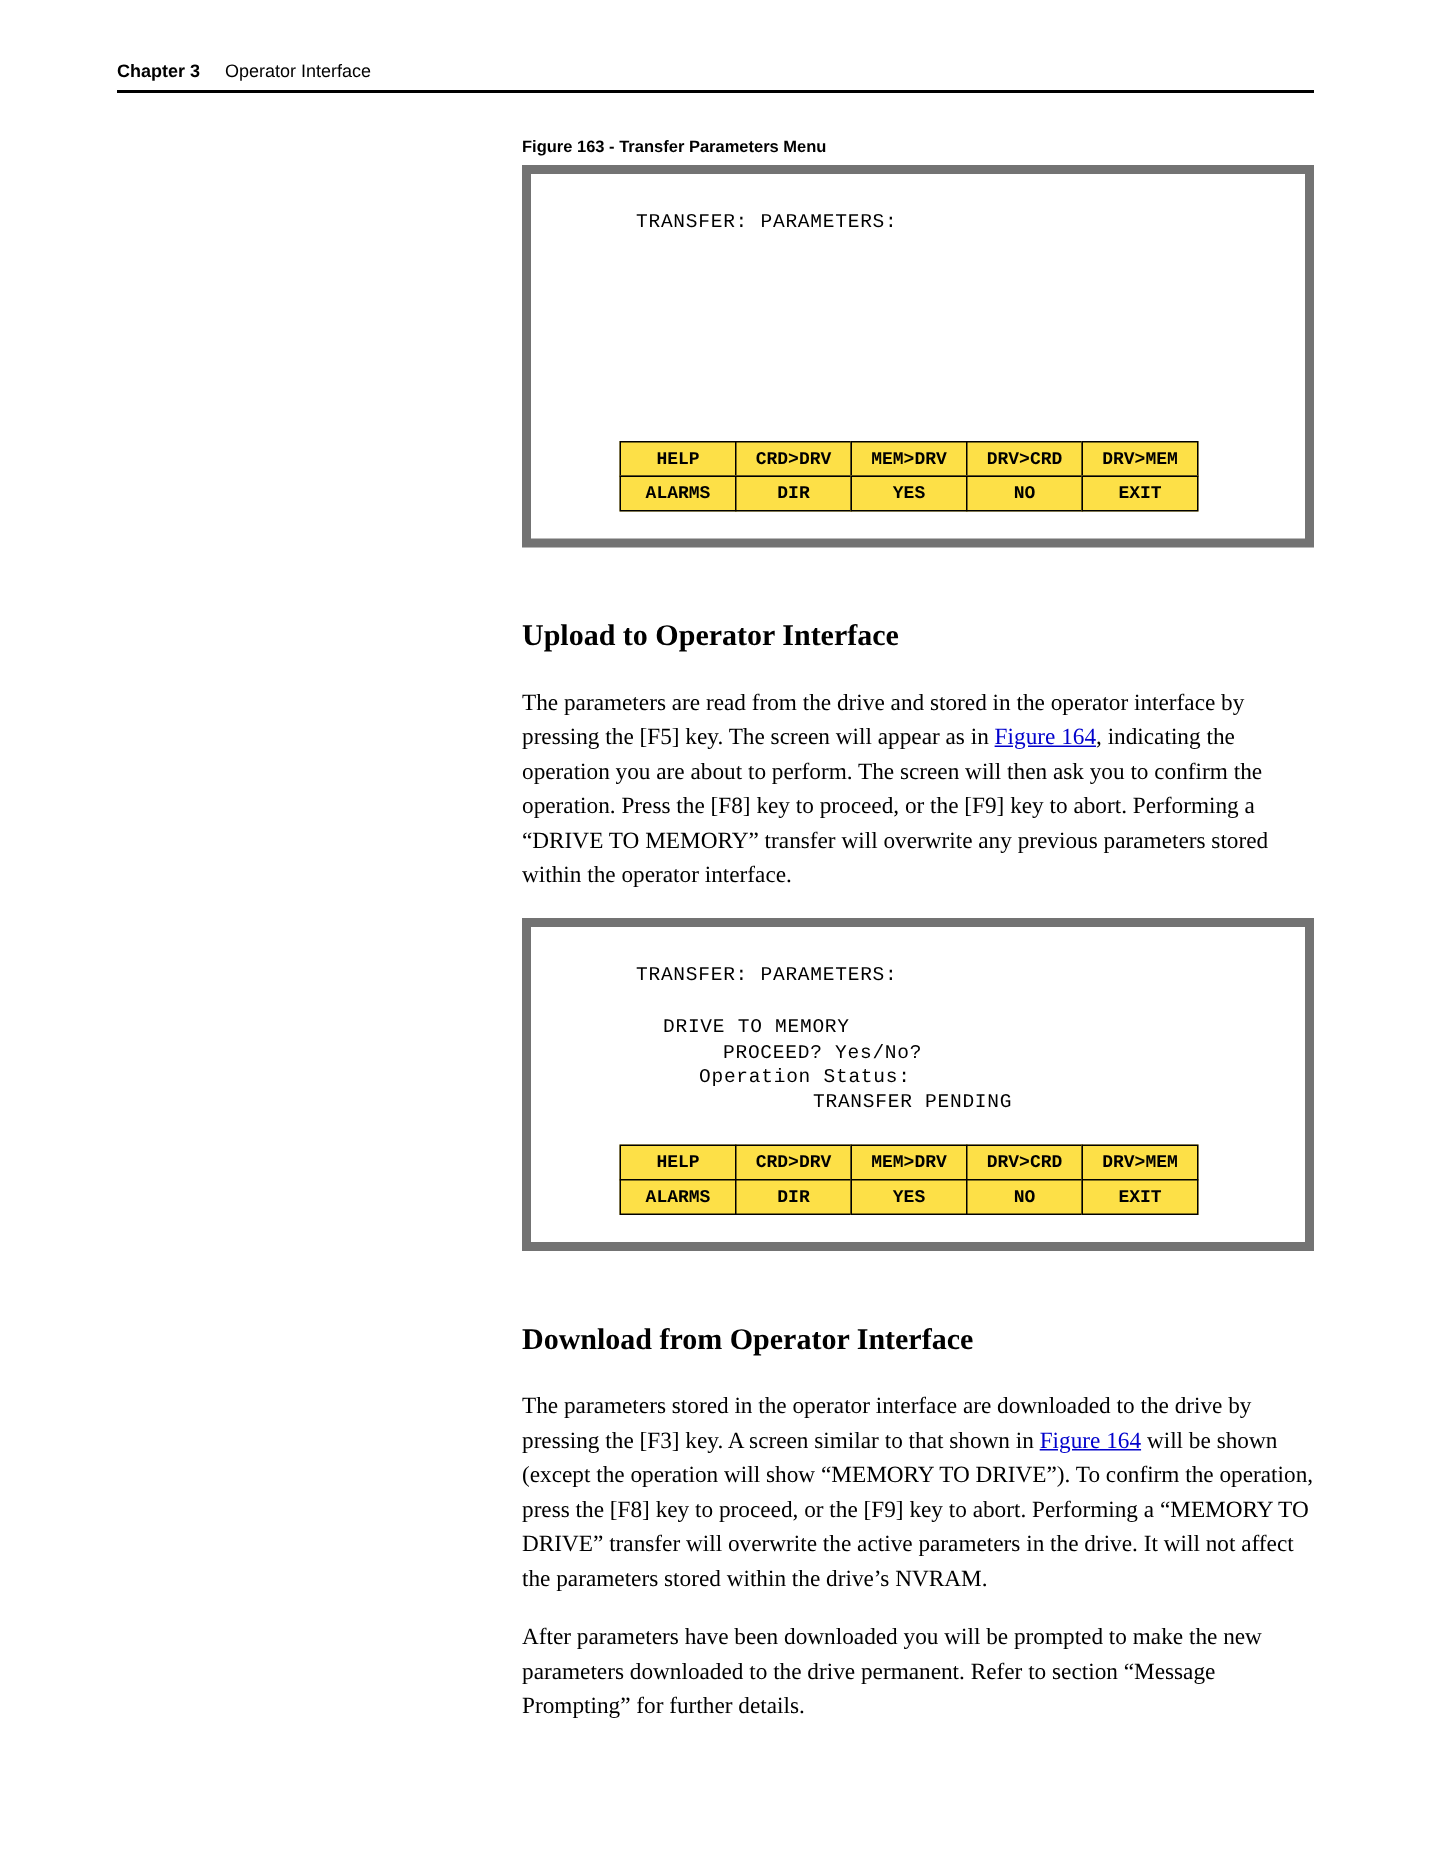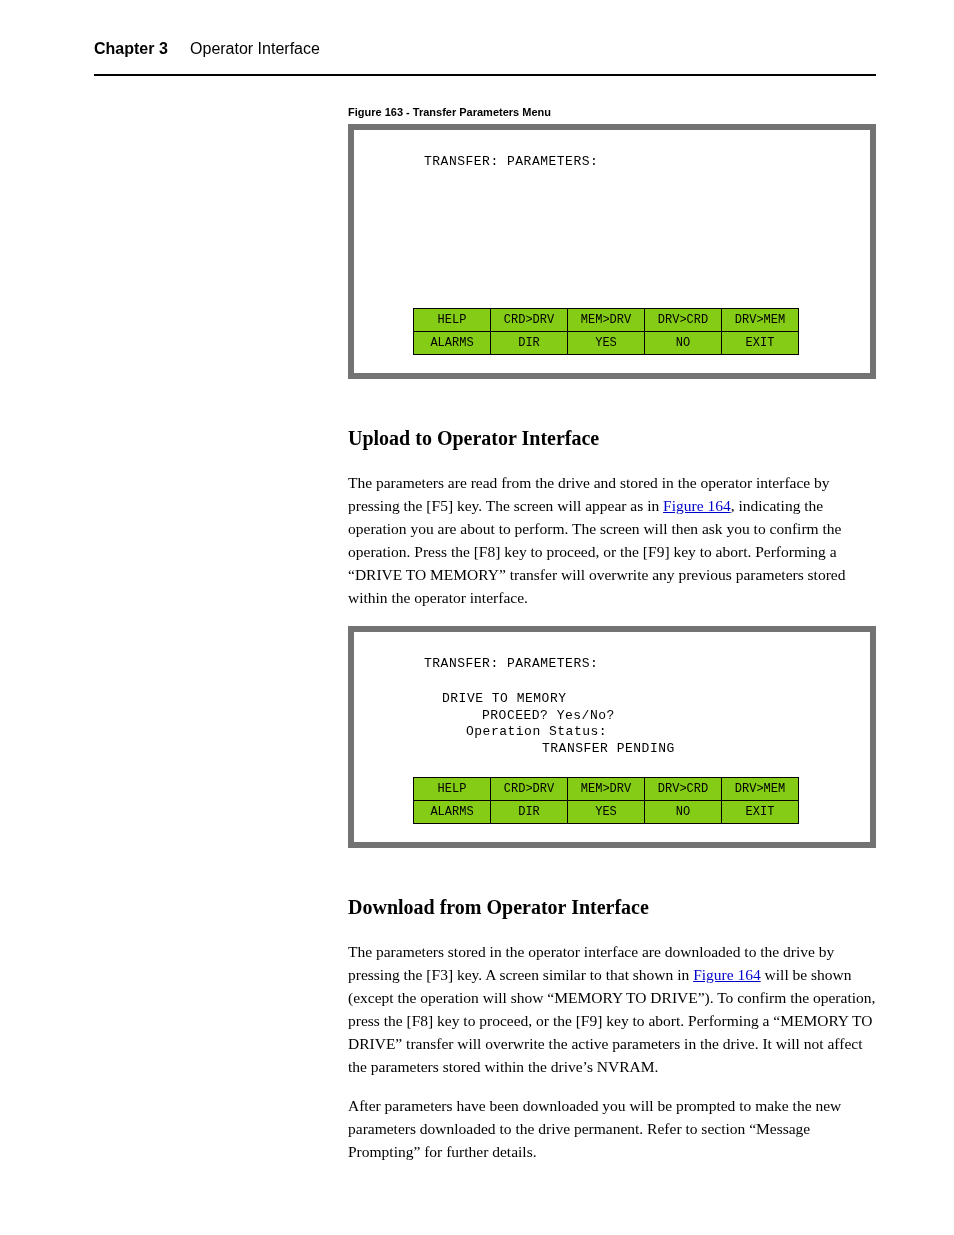--- a/index.html
+++ b/index.html
@@ -9,25 +9,24 @@
     color: #000;
     background: #fff;
     width: 954px;
   }
   .page {
     padding: 40px 78px 40px 78px;
     box-sizing: border-box;
   }
   .running-head {
     font-family: Arial, Helvetica, sans-serif;
-    font-size: 16px;
-    padding-bottom: 16px;
+    font-size: 12px;
+    padding-bottom: 6px;
     border-bottom: 2px solid #000;
     margin-bottom: 30px;
-    margin-left: 16px;
   }
   .running-head .chapter-label { font-weight: bold; }
   .content-col {
     margin-left: 270px;
     max-width: 530px;
   }
   .fig-caption {
     font-family: Arial, Helvetica, sans-serif;
     font-size: 11px;
     font-weight: bold;
@@ -66,21 +65,22 @@
   .softkey {
     border: 1px solid #000;
     width: 76px;
     height: 22px;
     display: flex;
     align-items: center;
     justify-content: center;
     font-family: 'Lucida Console', 'Courier New', monospace;
     font-size: 12px;
     margin: -1px 0 0 -1px;
-    background: #84cc16;
+    background: #fde047;
+    font-weight: bold;
   }
   h2.section-head {
     font-family: Liberation Serif, serif;
     font-size: 20px;
     font-weight: bold;
     margin: 48px 0 22px 0;
   }
   p.body {
     font-size: 15.5px;
     line-height: 1.48;

